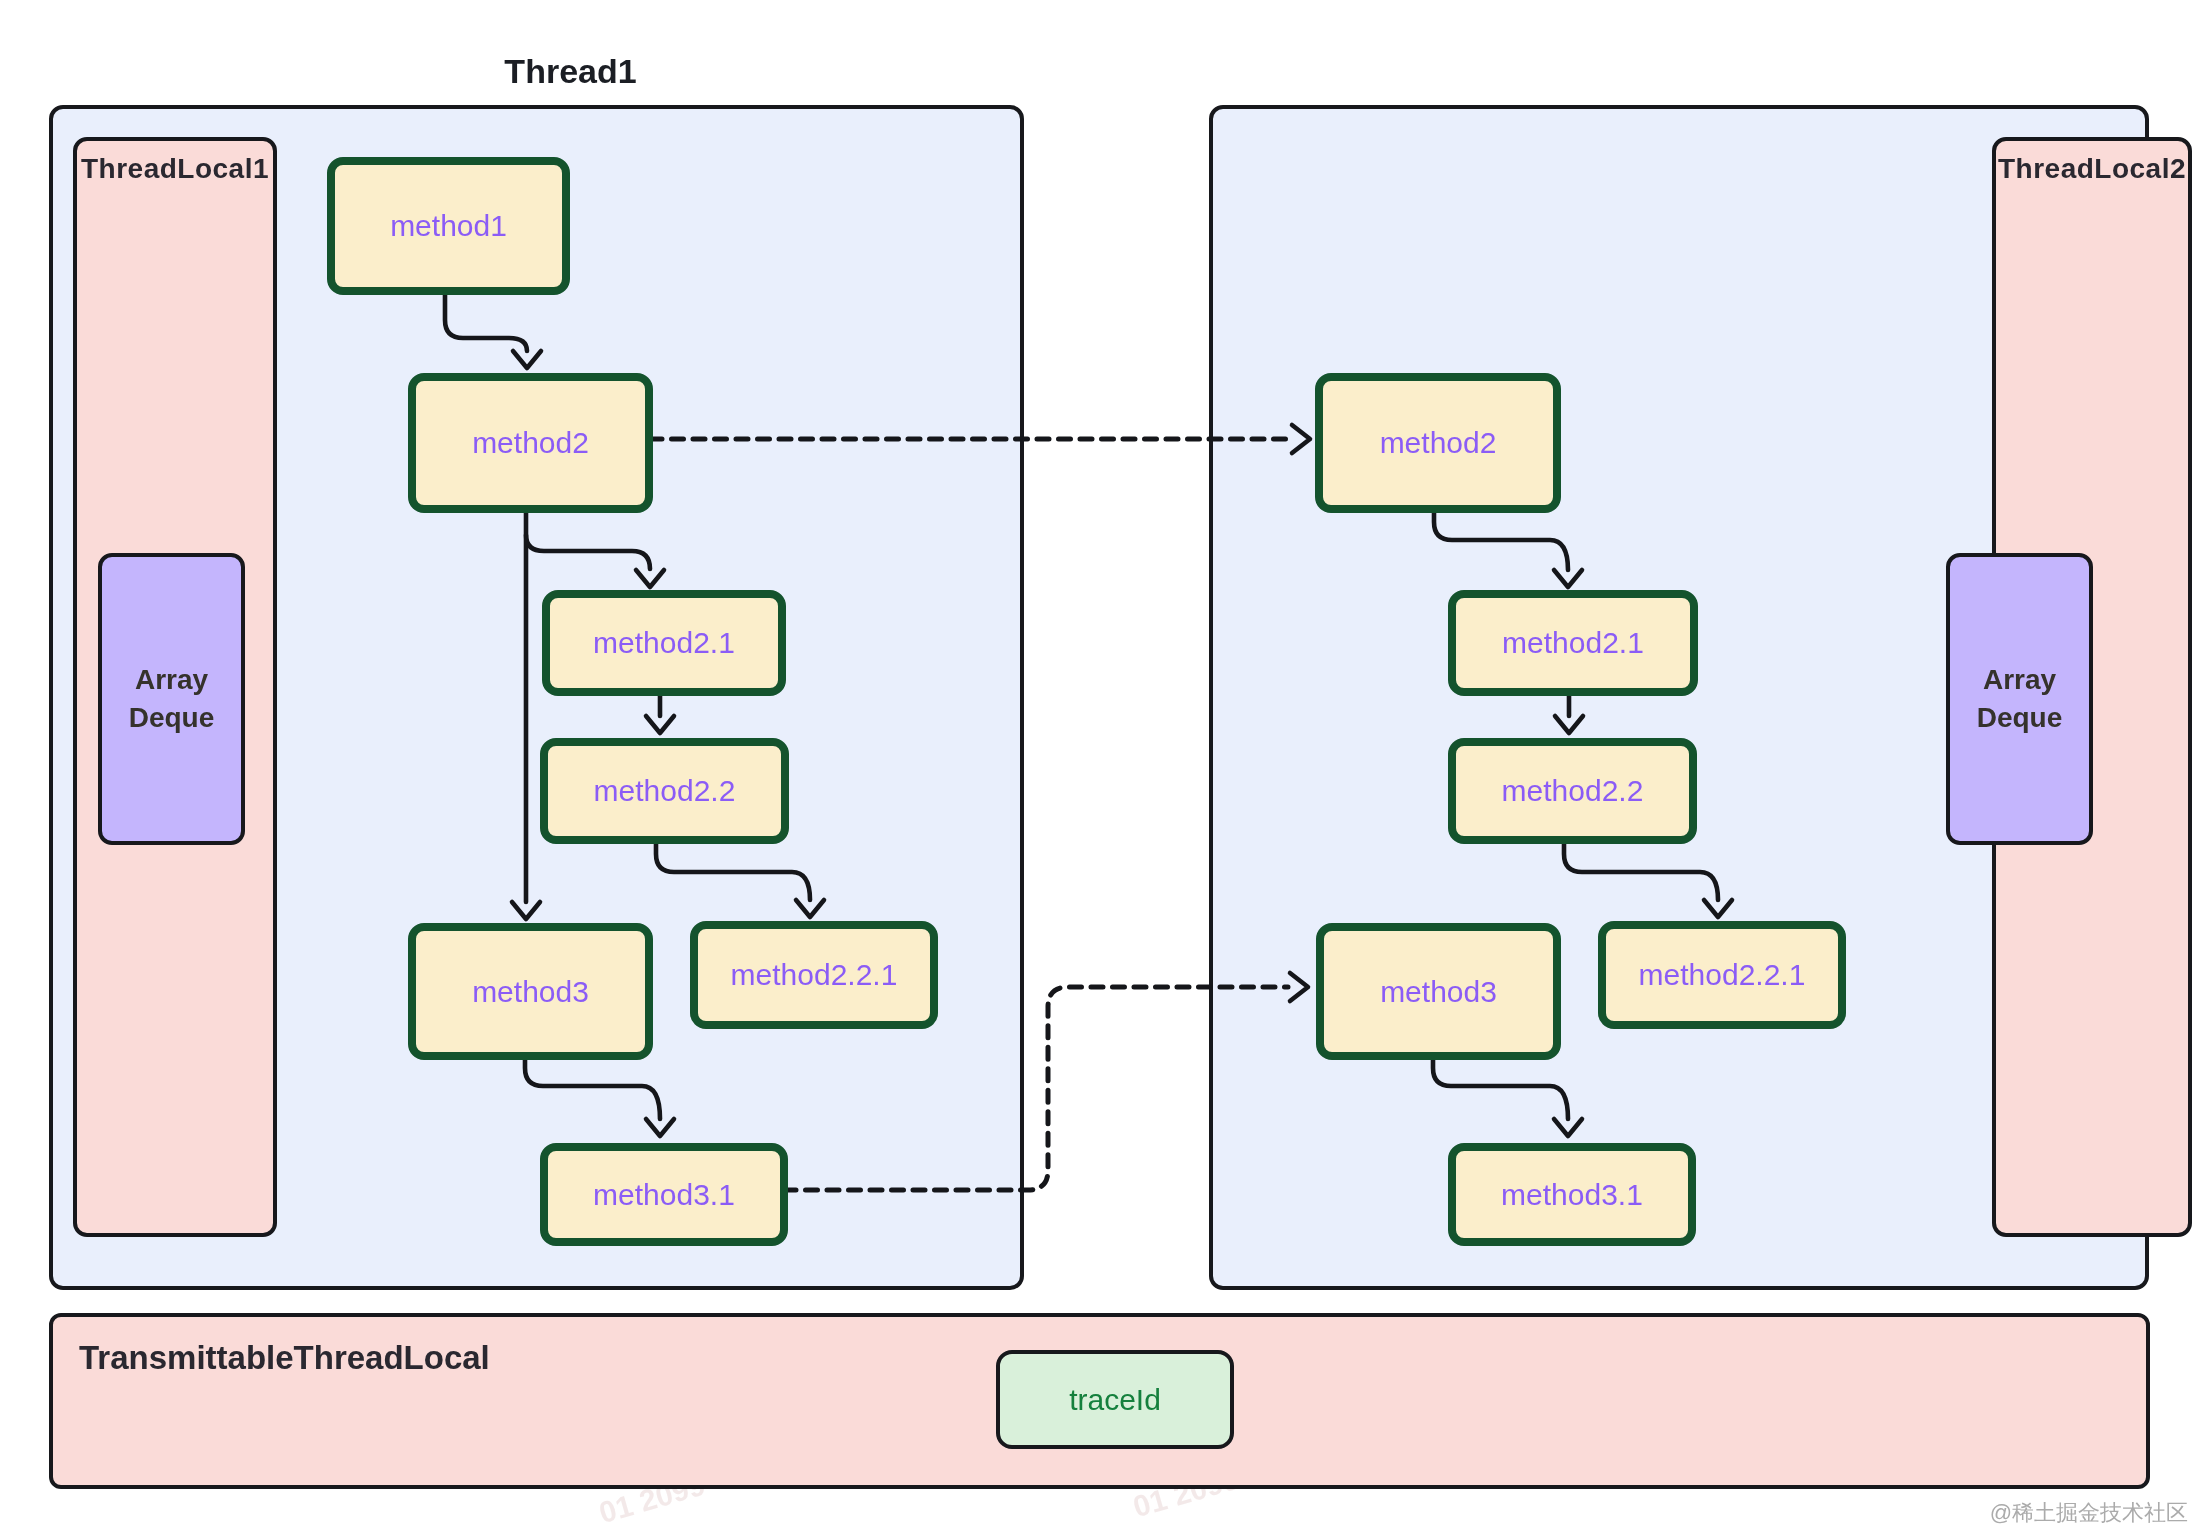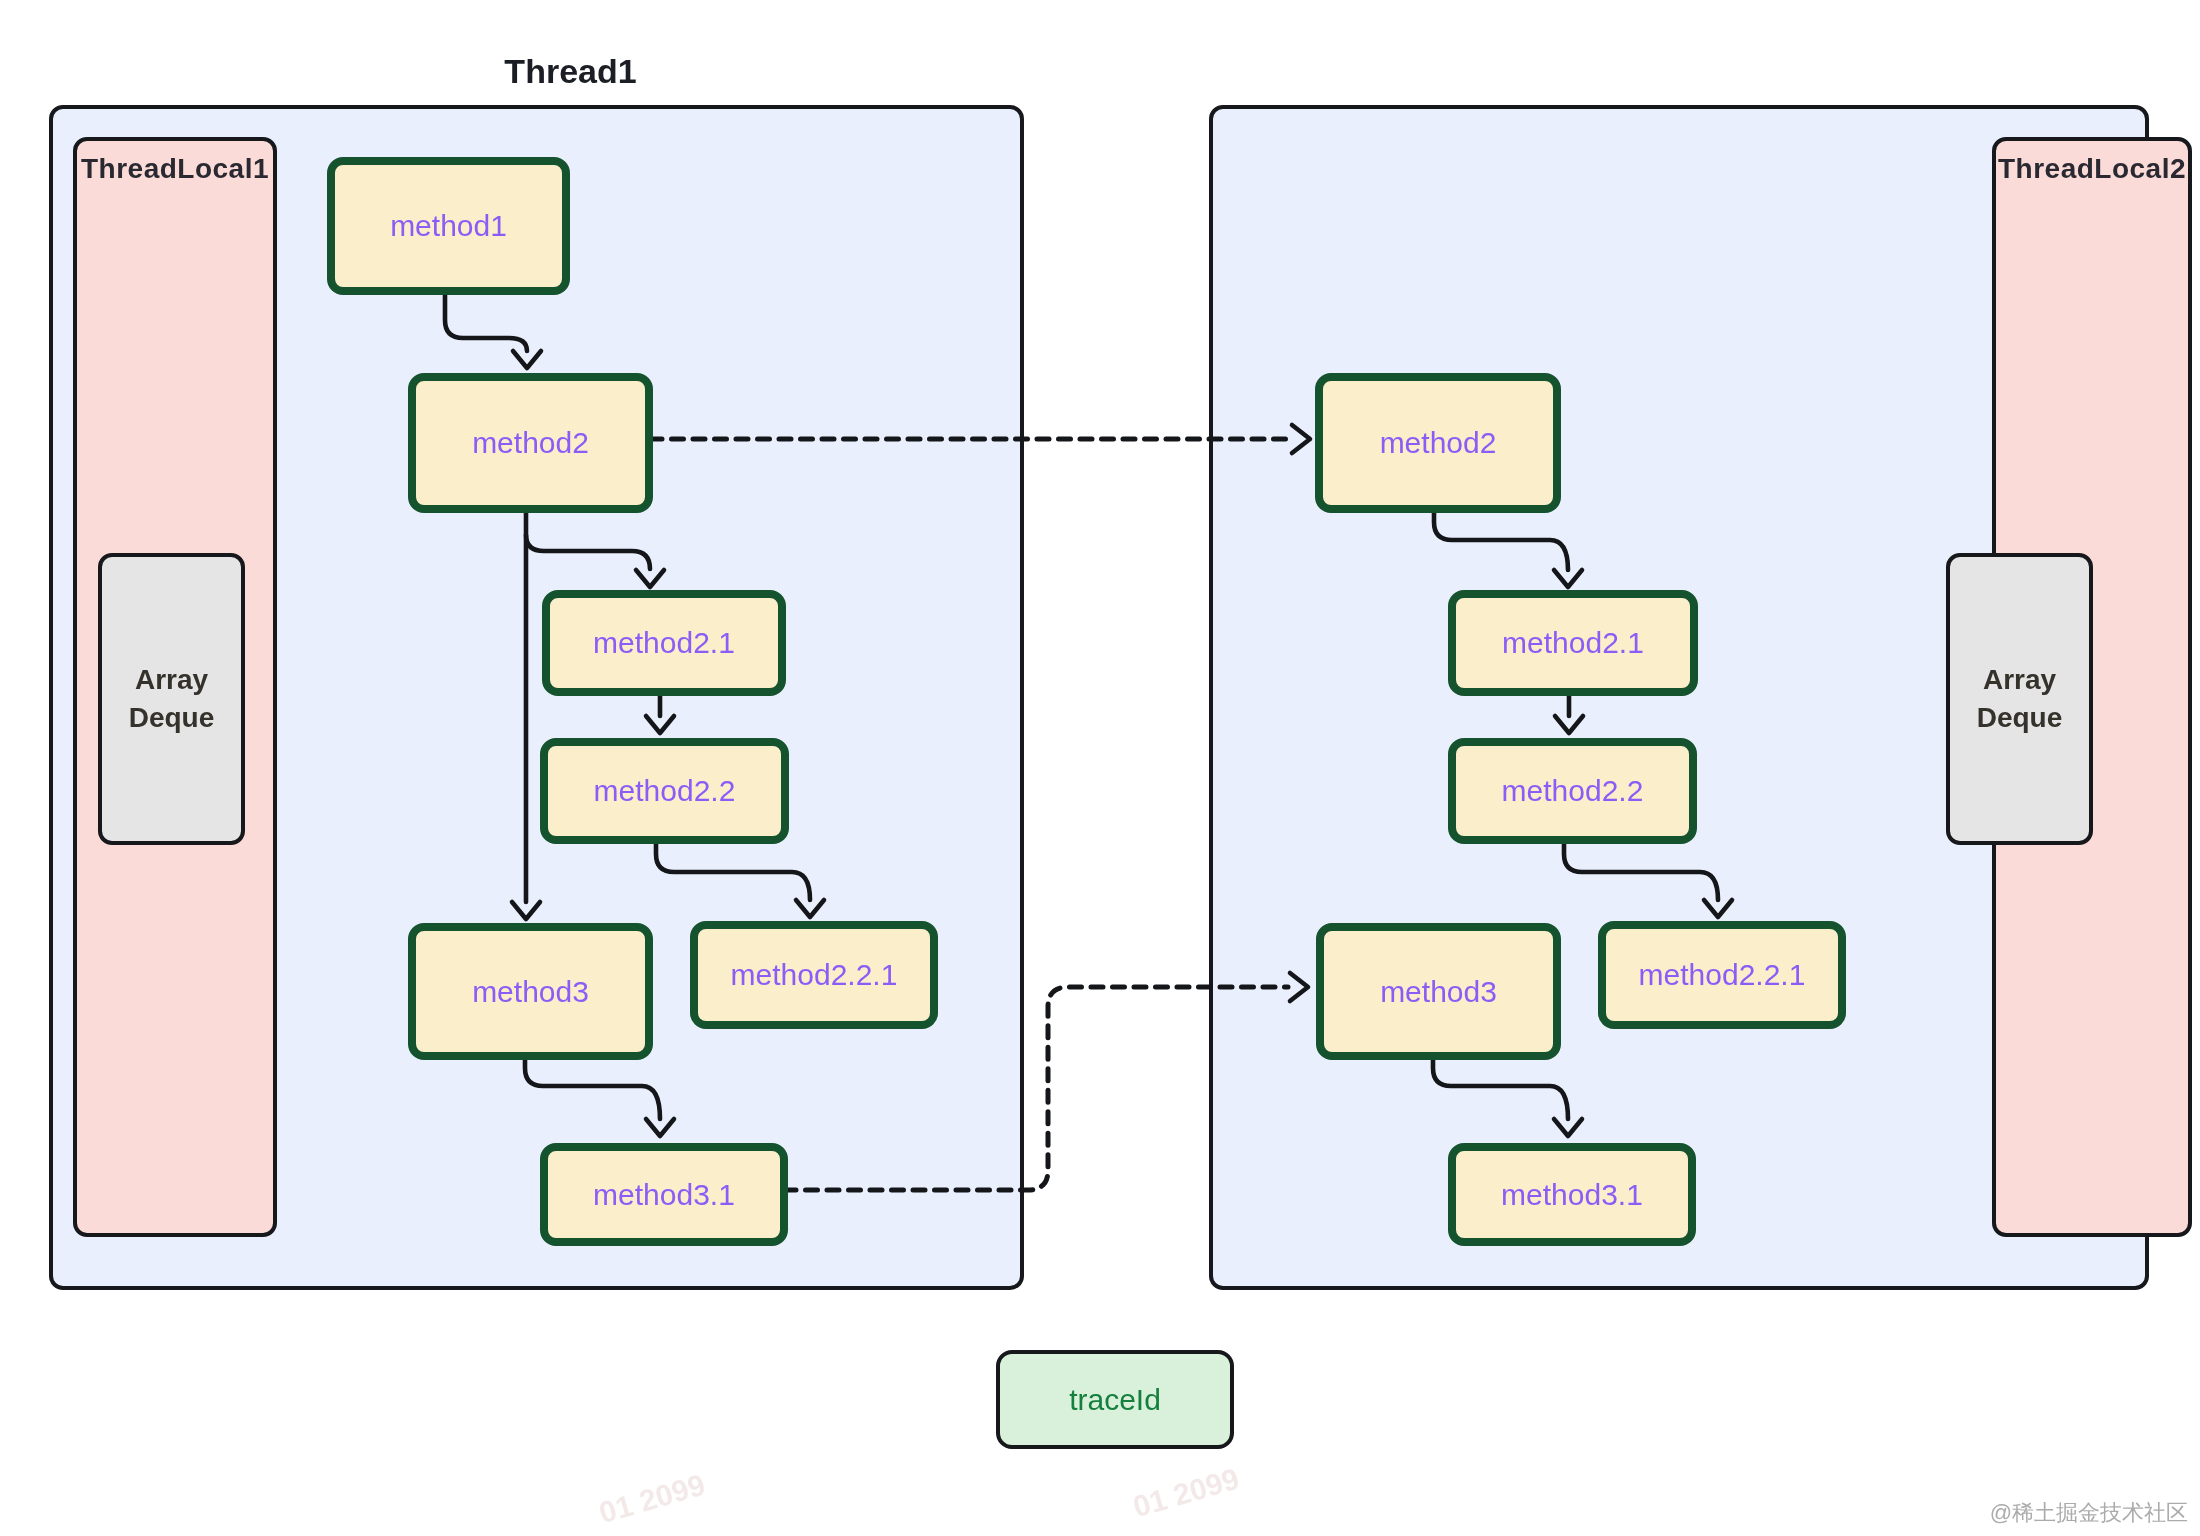--- a/index.html
+++ b/index.html
@@ -12,21 +12,21 @@
     background:#e9effc;border:4px solid #17181c;border-radius:14px;z-index:1;
   }
   .pinkbox{
     background:#fadbd8;border:4px solid #17181c;border-radius:14px;z-index:2;
   }
   .tl-label{
     position:absolute;top:12px;left:0;width:100%;text-align:center;
     font-size:28px;font-weight:700;color:#2a2830;letter-spacing:0.5px;
   }
   .dequebox{
-    background:#e5e5e5;border:4px solid #17181c;border-radius:14px;z-index:3;
+    background:#c4b5fd;border:4px solid #17181c;border-radius:14px;z-index:3;
     display:flex;flex-direction:column;align-items:center;justify-content:center;
     font-size:28px;font-weight:700;color:#35322c;line-height:38px;
   }
   .mbox{
     background:#fbeecb;border:8px solid #14532d;border-radius:16px;z-index:6;
     display:flex;align-items:center;justify-content:center;
     font-size:30px;color:#8b5cf6;
   }
   .title{
     position:absolute;text-align:center;font-size:34px;font-weight:700;color:#1b1e24;z-index:6;
@@ -75,20 +75,23 @@
   <div class="abs container" style="left:1209px;top:105px;width:932px;height:1177px;"></div>
 
   <div class="abs pinkbox" style="left:1992px;top:137px;width:192px;height:1092px;">
     <div class="tl-label">ThreadLocal2</div>
   </div>
   <div class="abs dequebox" style="left:1946px;top:553px;width:139px;height:284px;">
     <span>Array</span>
     <span>Deque</span>
   </div>
 
+  <div class="abs pinkbox" style="left:49px;top:1313px;width:2093px;height:168px;border-radius:12px;">
+    <div class="ttl-label">TransmittableThreadLocal</div>
+  </div>
   <div class="abs tracebox" style="left:996px;top:1350px;width:230px;height:91px;">traceId</div>
 
   <svg id="arrowlayer" width="2200" height="1536" viewBox="0 0 2200 1536">
 
     <g>
       <path d="M445,287 L445,320 Q445,338 463,338 L509,338 Q527,338 527,351"></path>
       <polyline points="513,351 527,368 541,351"></polyline>
     </g>
     <g>
       <path d="M526,505 L526,902"></path>

